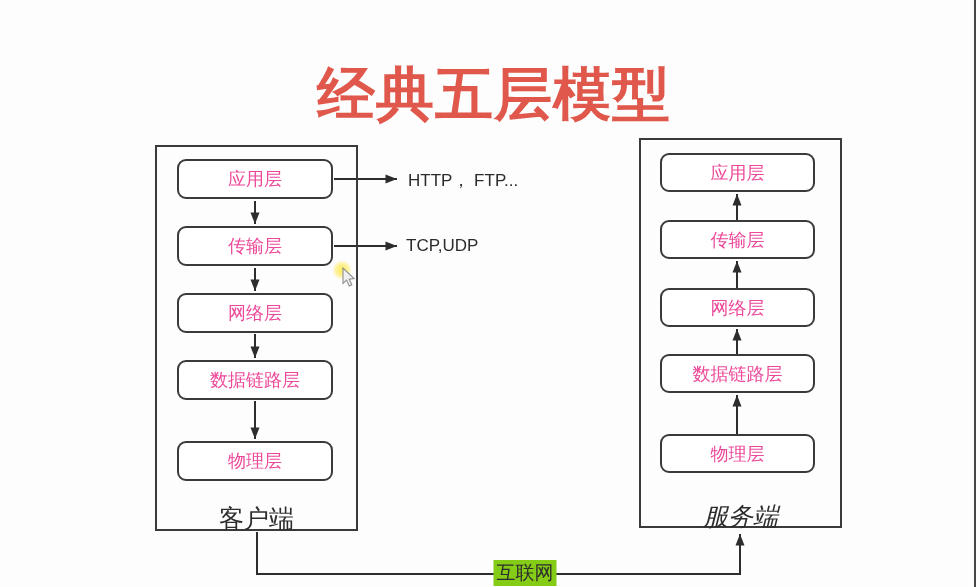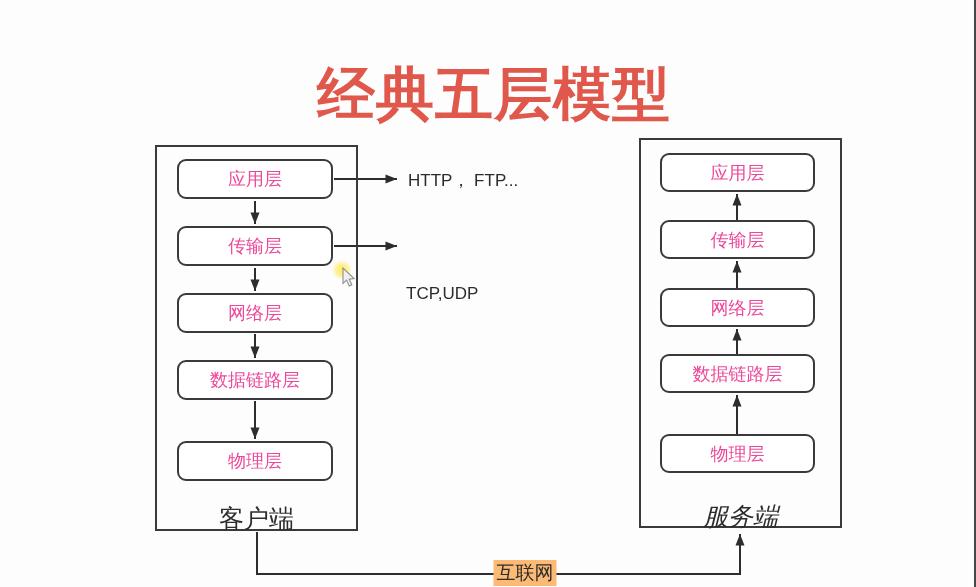--- a/index.html
+++ b/index.html
@@ -28,21 +28,21 @@
   .caption{
     position:absolute;width:203px;text-align:center;
     font-size:25px;color:#2d2d2d;
   }
   .proto{
     position:absolute;font-size:17px;color:#2b2b2b;white-space:nowrap;
     transform:translateY(-50%);
   }
   .net-label{
     position:absolute;left:525px;top:573px;transform:translate(-50%,-50%);
-    background:#fdba74;padding:0 3px;font-size:19px;color:#2d2d2d;
+    background:#84cc16;padding:0 3px;font-size:19px;color:#2d2d2d;
   }
   svg.overlay{position:absolute;left:0;top:0;}
   .right-edge{
     position:absolute;right:0;top:0;width:2px;height:587px;background:#474747;
   }
 </style>
 </head>
 <body>
 
 <div style="position:absolute;inset:0;">
@@ -112,19 +112,19 @@
   </div>
   <div class="layer" style="left:660px;top:354px;width:155px;height:39px;">
     <span>数据链路层</span>
   </div>
   <div class="layer" style="left:660px;top:434px;width:155px;height:39px;">
     <span>物理层</span>
   </div>
   <div class="caption" style="left:639px;top:500px;font-style:italic;">服务端</div>
 
   <div class="proto" style="left:408px;top:180px;">HTTP， FTP...</div>
-  <div class="proto" style="left:406px;top:246px;margin-top:48px;">TCP,UDP</div>
+  <div class="proto" style="left:406px;top:246px;">TCP,UDP</div>
 
   <div class="net-label">互联网</div>
 
   <div class="right-edge"></div>
 
 </div>
 
 </body></html>

